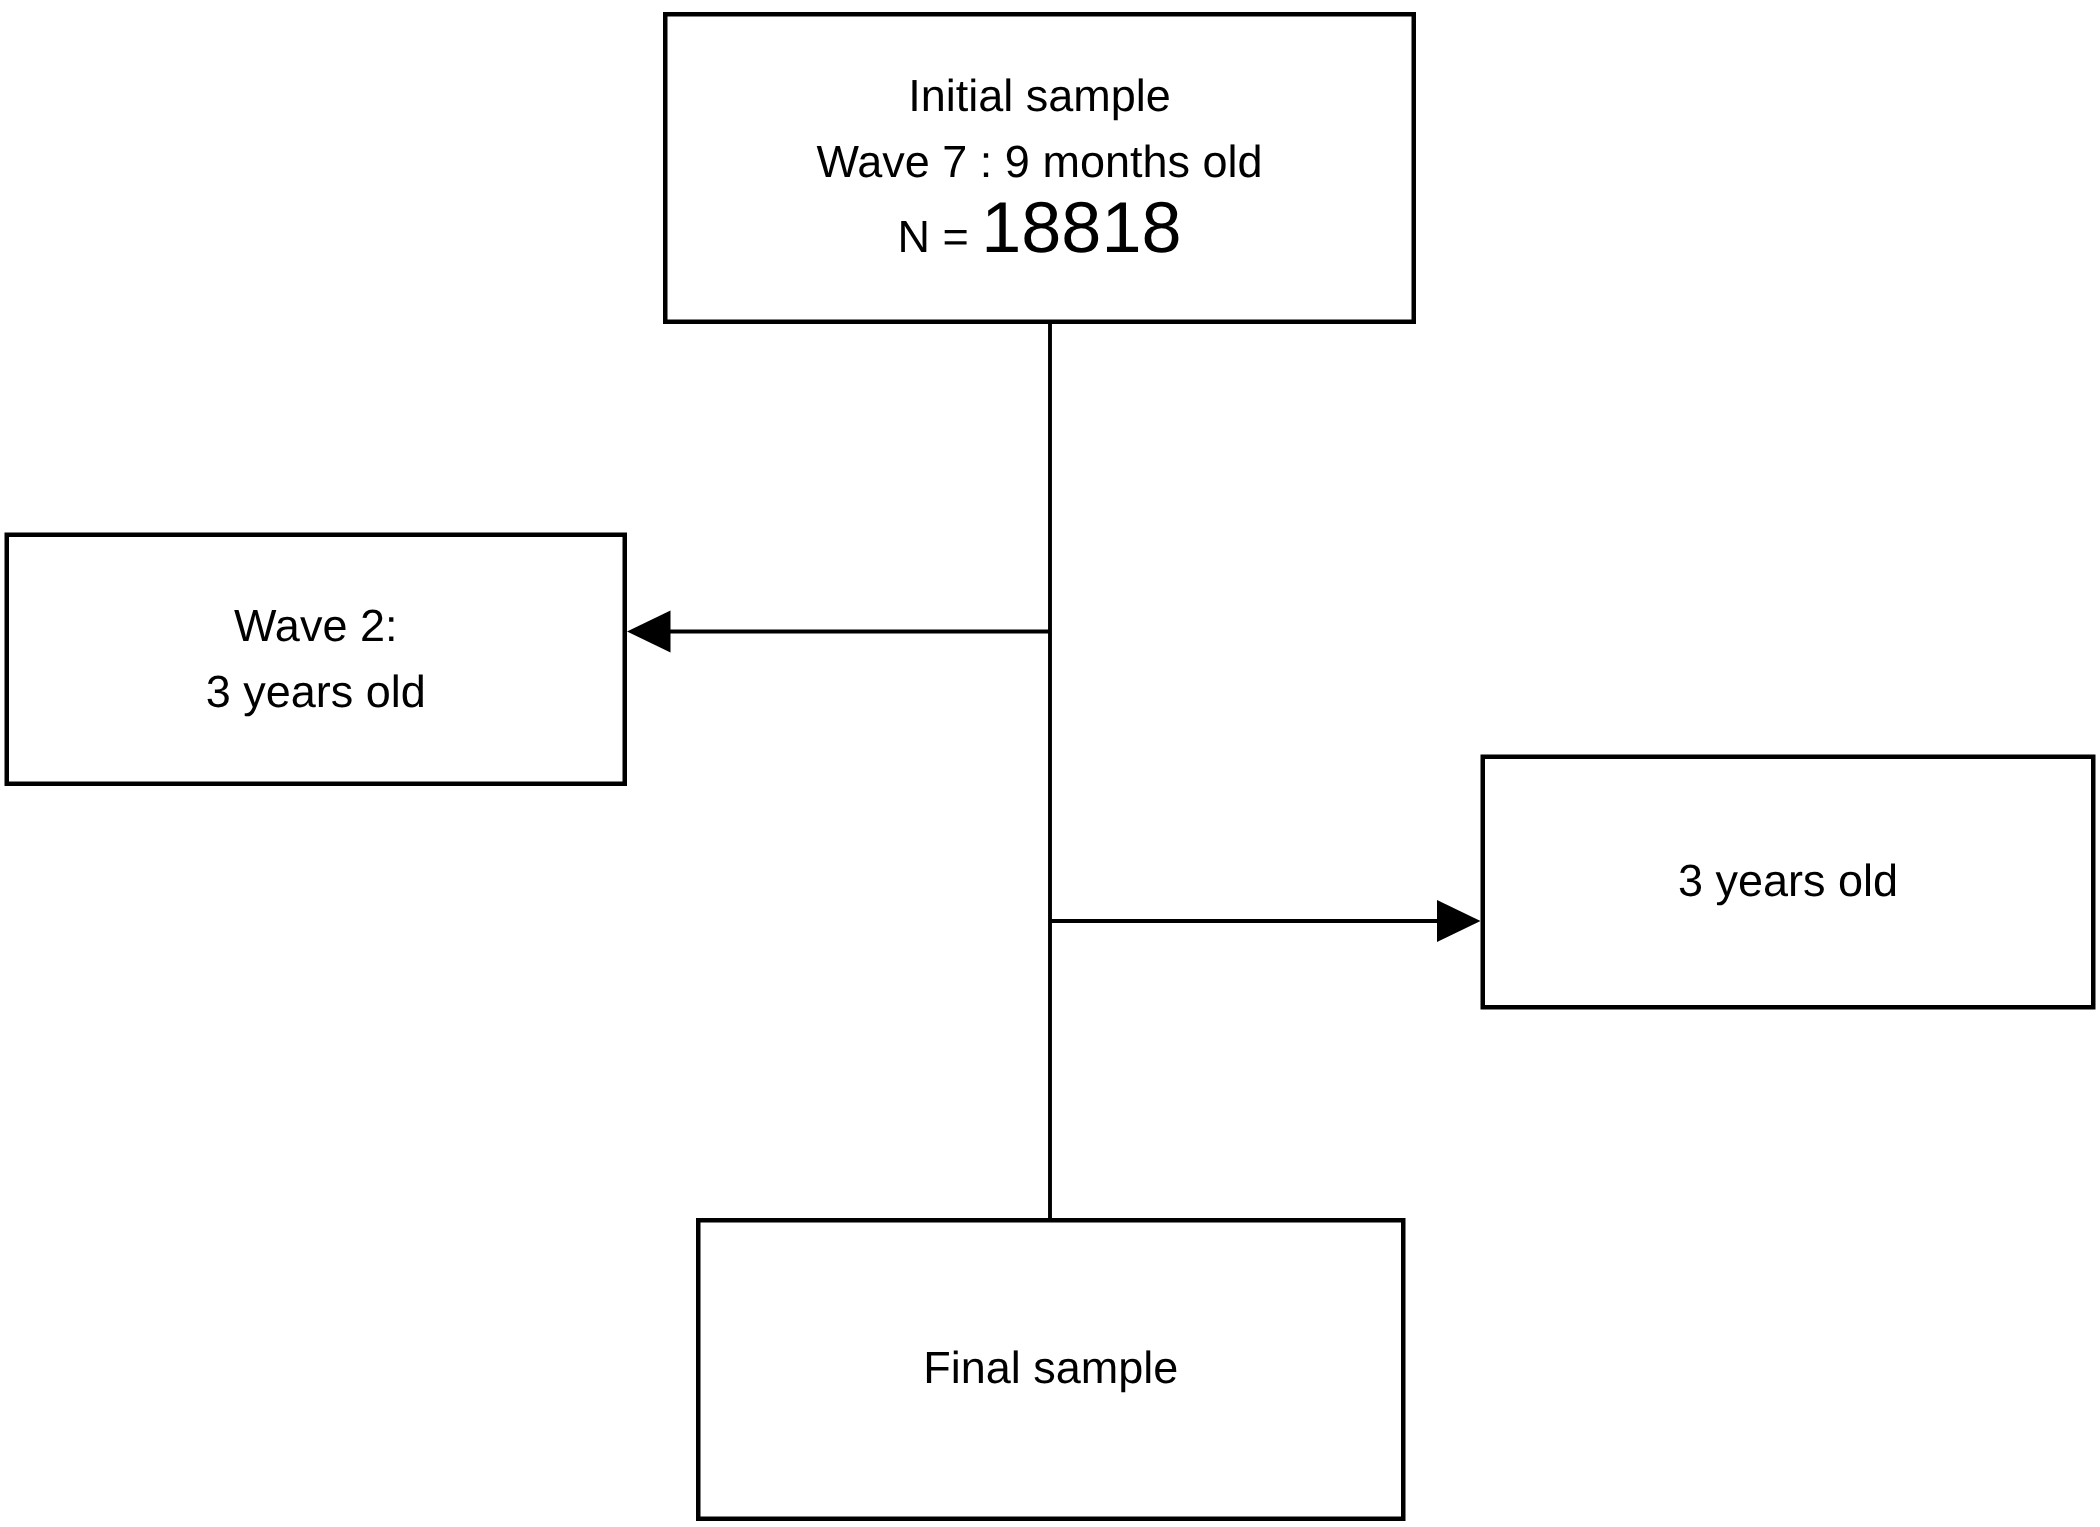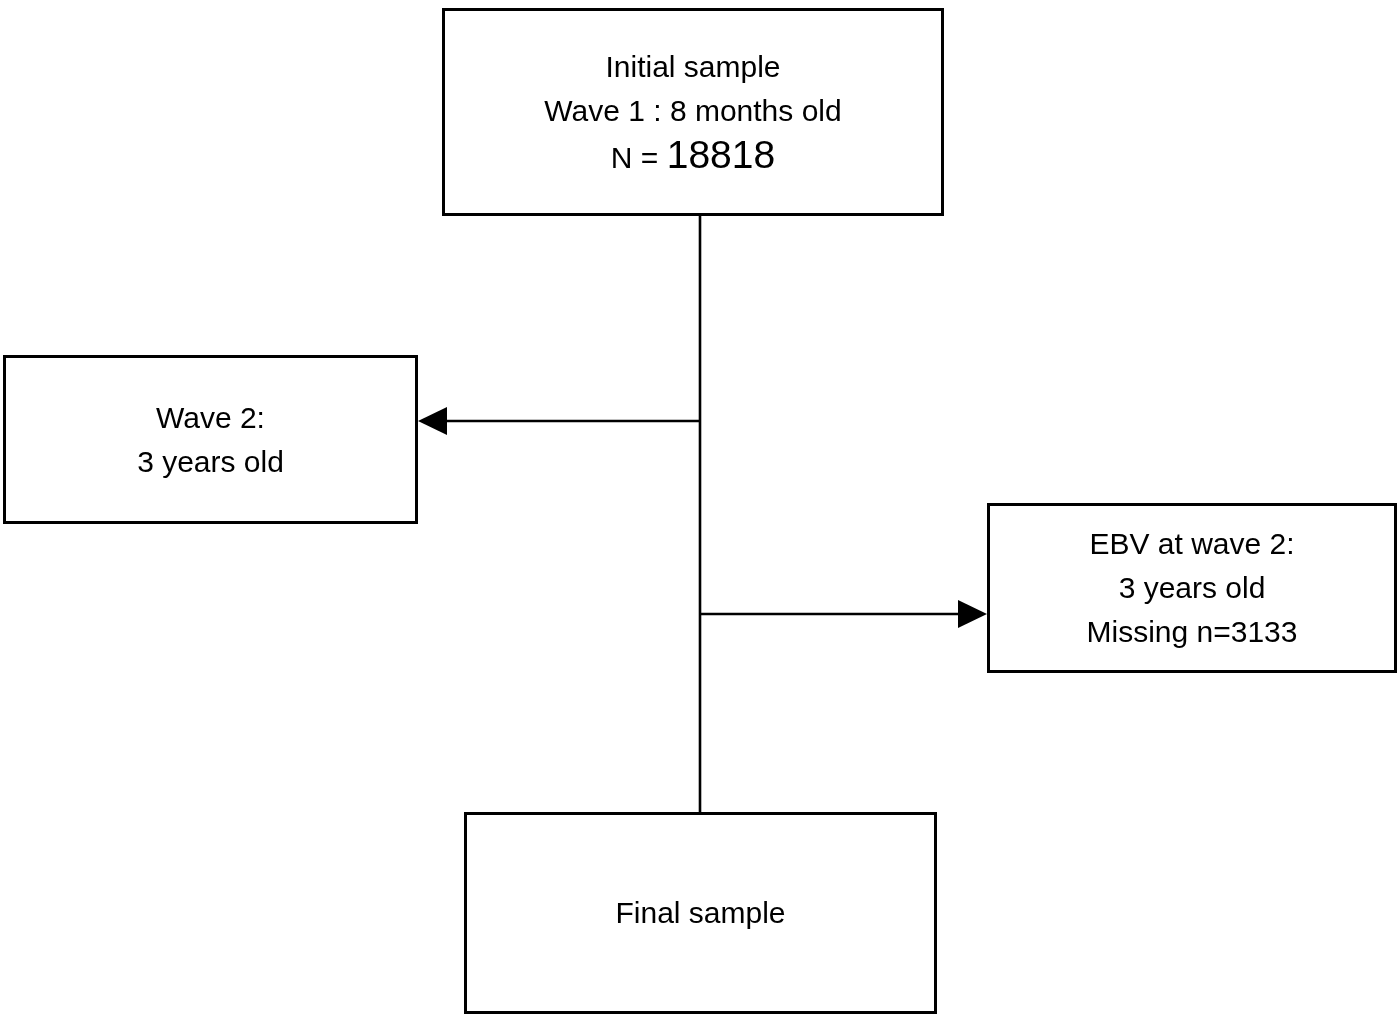--- a/index.html
+++ b/index.html
@@ -42,21 +42,21 @@
     justify-content: center;
     align-items: center;
     text-align: center;
   }
   .bline {
     font-size: 30px;
     line-height: 44px;
     white-space: pre;
   }
   .big {
-    font-size: 39px;
+    font-size: 48px;
   }
   #box-initial {
     left: 442px;
     top: 8px;
     width: 502px;
     height: 208px;
   }
   #box-wave2 {
     left: 3px;
     top: 355px;
@@ -84,32 +84,30 @@
   <svg class="connectors" viewBox="0 0 1400 1018" aria-hidden="true">
     <line x1="700" y1="215" x2="700" y2="814"></line>
     <line x1="700" y1="421" x2="444" y2="421"></line>
     <polygon points="418,421 447,407 447,435"></polygon>
     <line x1="700" y1="614" x2="961" y2="614"></line>
     <polygon points="987,614 958,600 958,628"></polygon>
   </svg>
 
   <div class="box" id="box-initial">
     <div class="bline">Initial sample</div>
-    <div class="bline">Wave 1 : 8 months old</div>
+    <div class="bline">Wave 7 : 9 months old</div>
     <div class="bline"><span>N = </span><span class="big">18818</span></div>
   </div>
 
   <div class="box" id="box-wave2">
     <div class="bline">Wave 2:</div>
     <div class="bline">3 years old</div>
   </div>
 
   <div class="box" id="box-ebv">
-    <div class="bline">EBV at wave 2:</div>
     <div class="bline">3 years old</div>
-    <div class="bline">Missing n=3133</div>
   </div>
 
   <div class="box" id="box-final">
     <div class="bline">Final sample</div>
   </div>
 
 </div>
 
 </body></html>

